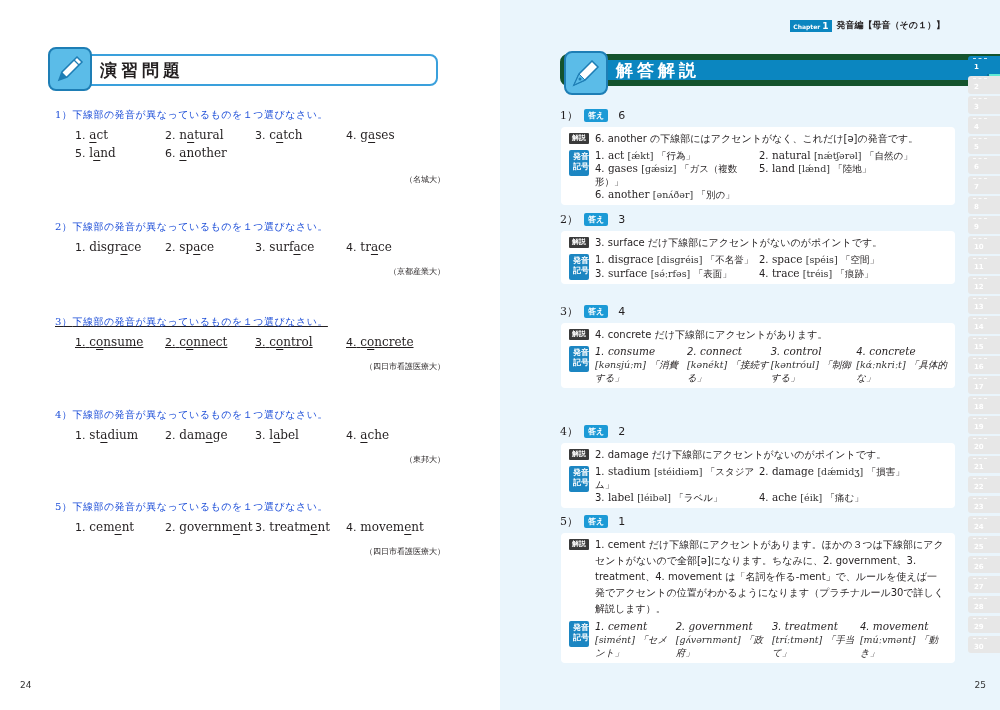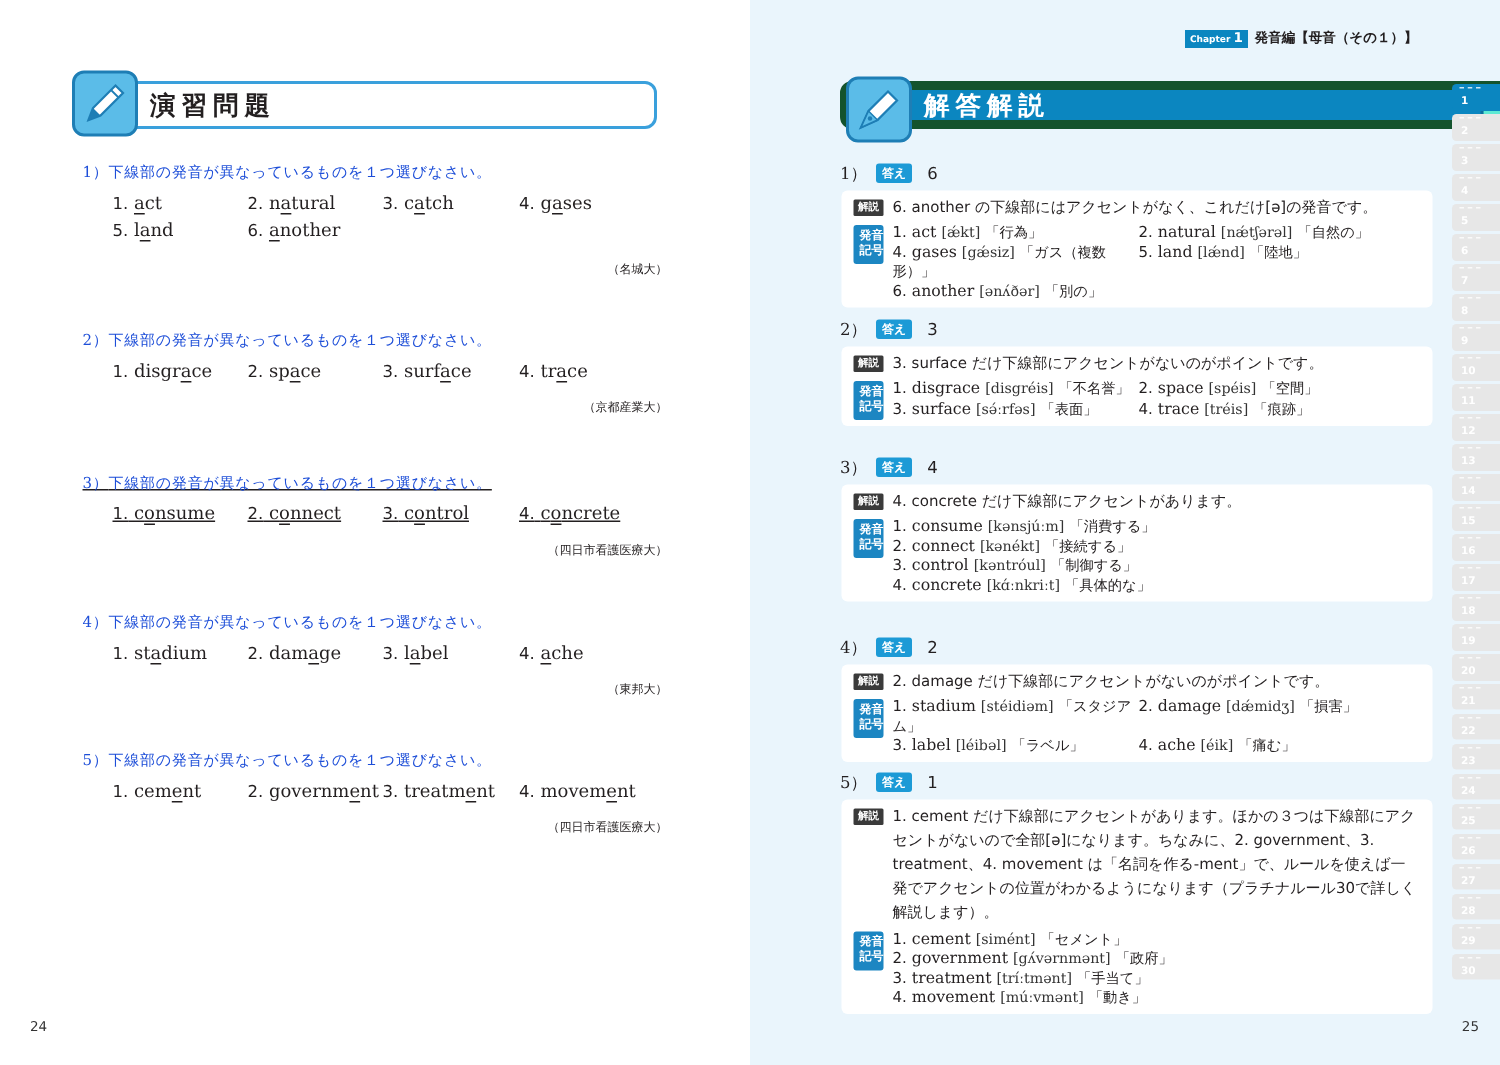--- a/index.html
+++ b/index.html
@@ -41,21 +41,21 @@
   .ans-head { display: flex; align-items: center; gap: 6px; font-size: 11px; }
   .ans-qnum { font-family: "DejaVu Serif", serif; }
   .badge-ans { background: #1c9ad6; color: #fff; font-family: "DejaVu Sans", sans-serif; font-size: 8px; font-weight: bold; padding: 1px 4px; border-radius: 2px; }
   .ans-val { font-family: "DejaVu Sans", sans-serif; font-size: 11px; margin-left: 4px; }
   .ans-box { background: #fff; border-radius: 4px; margin-left: 1px; margin-top: 4px; padding: 4px 8px 4px 8px; font-size: 10.5px; }
   .expl { display: flex; gap: 6px; line-height: 15px; font-family: "DejaVu Sans", sans-serif; font-size: 10px; }
   .badge-expl { background: #3a3a3a; color: #fff; font-size: 7px; font-weight: bold; padding: 0 3px; height: 11px; line-height: 11px; margin-top: 2px; border-radius: 1px; flex: 0 0 auto; }
   .pron { display: flex; gap: 6px; margin-top: 3px; }
   .badge-pron { background: #1c86c2; color: #fff; font-family: "DejaVu Sans", sans-serif; font-size: 8px; font-weight: bold; width: 20px; text-align: right; line-height: 10px; padding: 2px 0; border-radius: 2px; height: 26px; flex: 0 0 auto; margin-top: 1px; }
   .pron-grid { display: grid; grid-template-columns: 164px 164px; row-gap: 0; line-height: 13px; font-size: 10.5px; }
-  .pron-list { display: flex; flex-direction: column; line-height: 13px; font-size: 10.5px; }
+  .pron-list { display: flex; flex-direction: row; line-height: 13px; font-size: 10.5px; font-style: italic; }
   .pron-item .num { font-family: "DejaVu Sans", sans-serif; font-size: 10px; }
   .pron-item .ipa { font-size: 9.5px; color: #333; }
   .pron-item .jp { font-family: "DejaVu Sans", sans-serif; font-size: 9.5px; }
   .expl-long { font-family: "DejaVu Sans", sans-serif; font-size: 10px; line-height: 16px; }
 
   
   .tabs { position: absolute; right: 0; top: 56px; width: 32px; }
   .tab { width: 32px; height: 17.8px; margin-bottom: 2.2px; background: #e7e7e7; color: #fff; font-family: "DejaVu Sans", sans-serif; font-size: 7px; font-weight: bold; padding-left: 6px; padding-top: 7px; position: relative; border-radius: 3px 0 0 3px; }
   .tab.active { background: #0b86c0; }
   .tab::before { content: ""; position: absolute; left: 5px; top: 2px; width: 14px; height: 5px; border-top: 1px dashed #fff; opacity: 0.8; }

